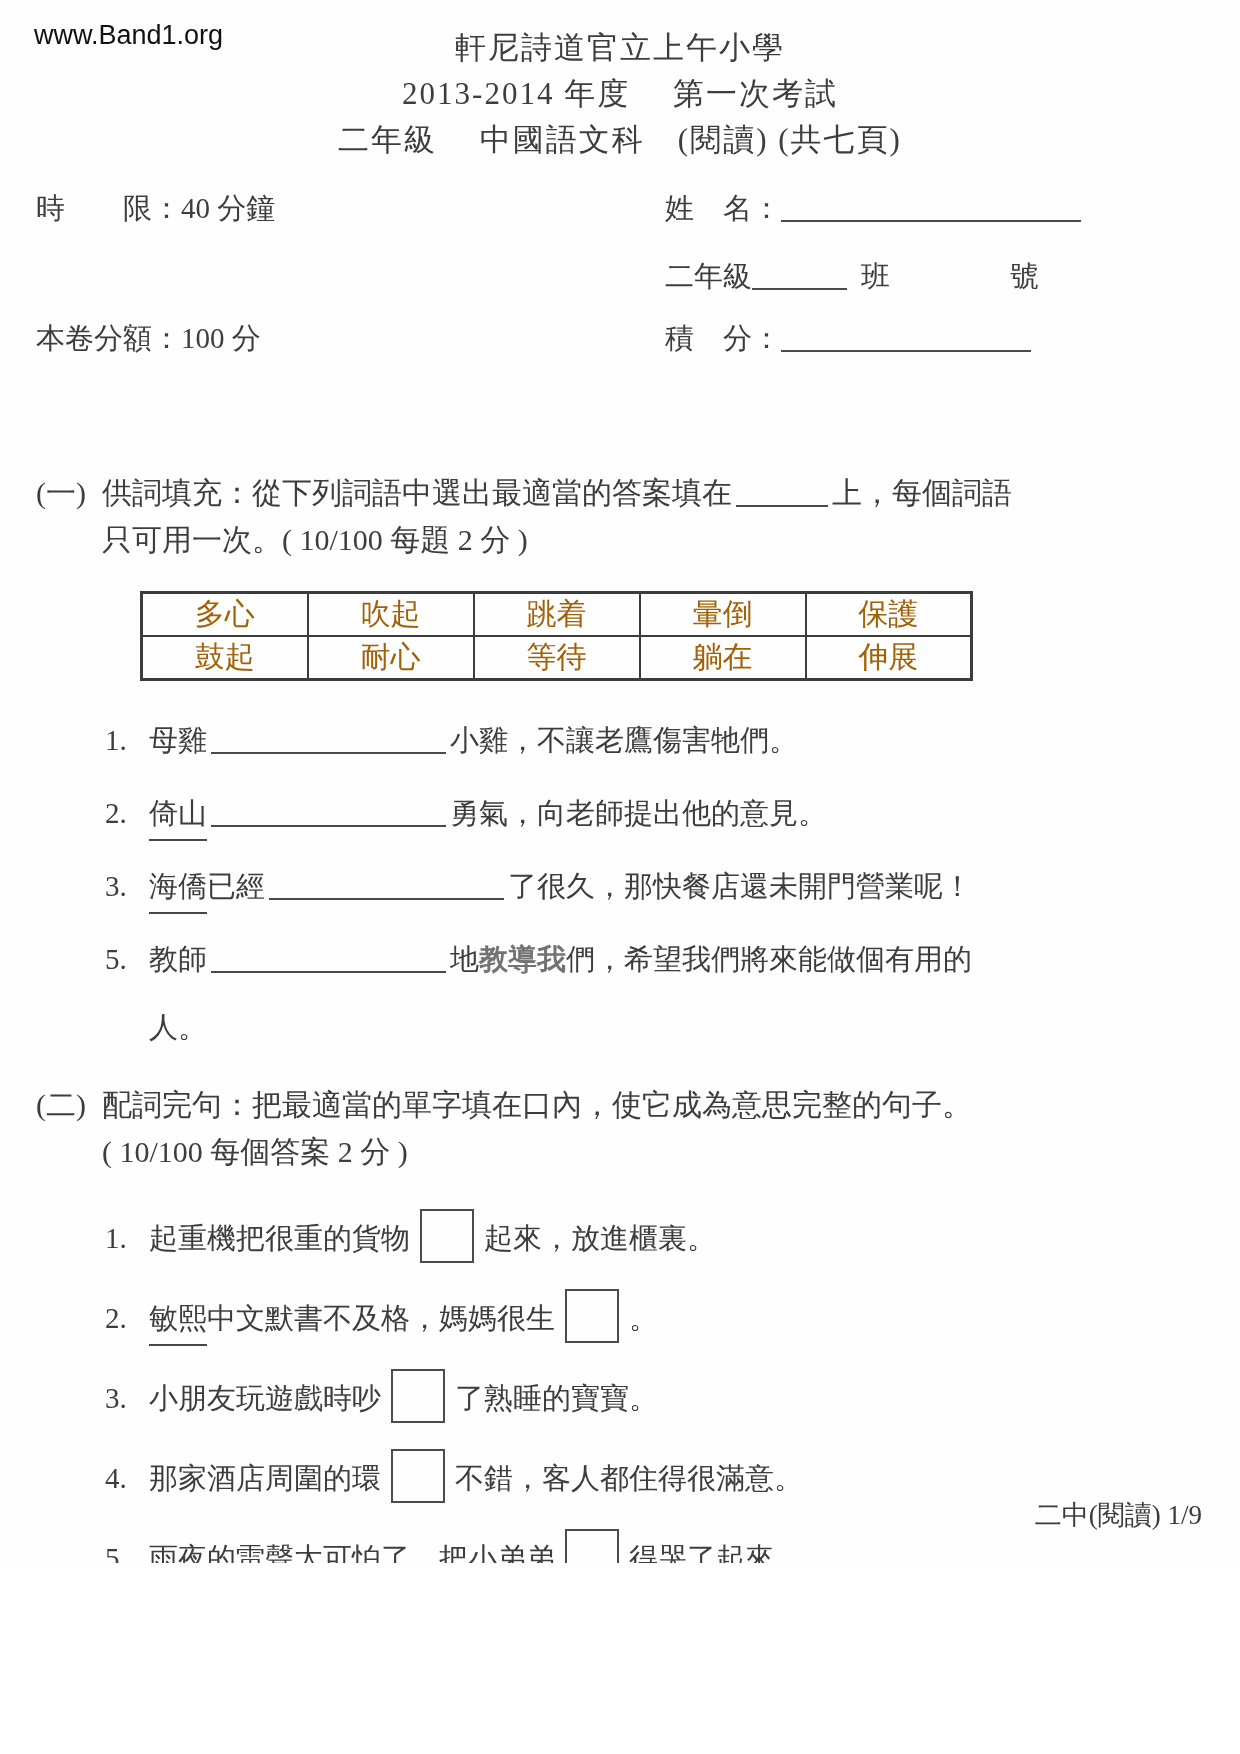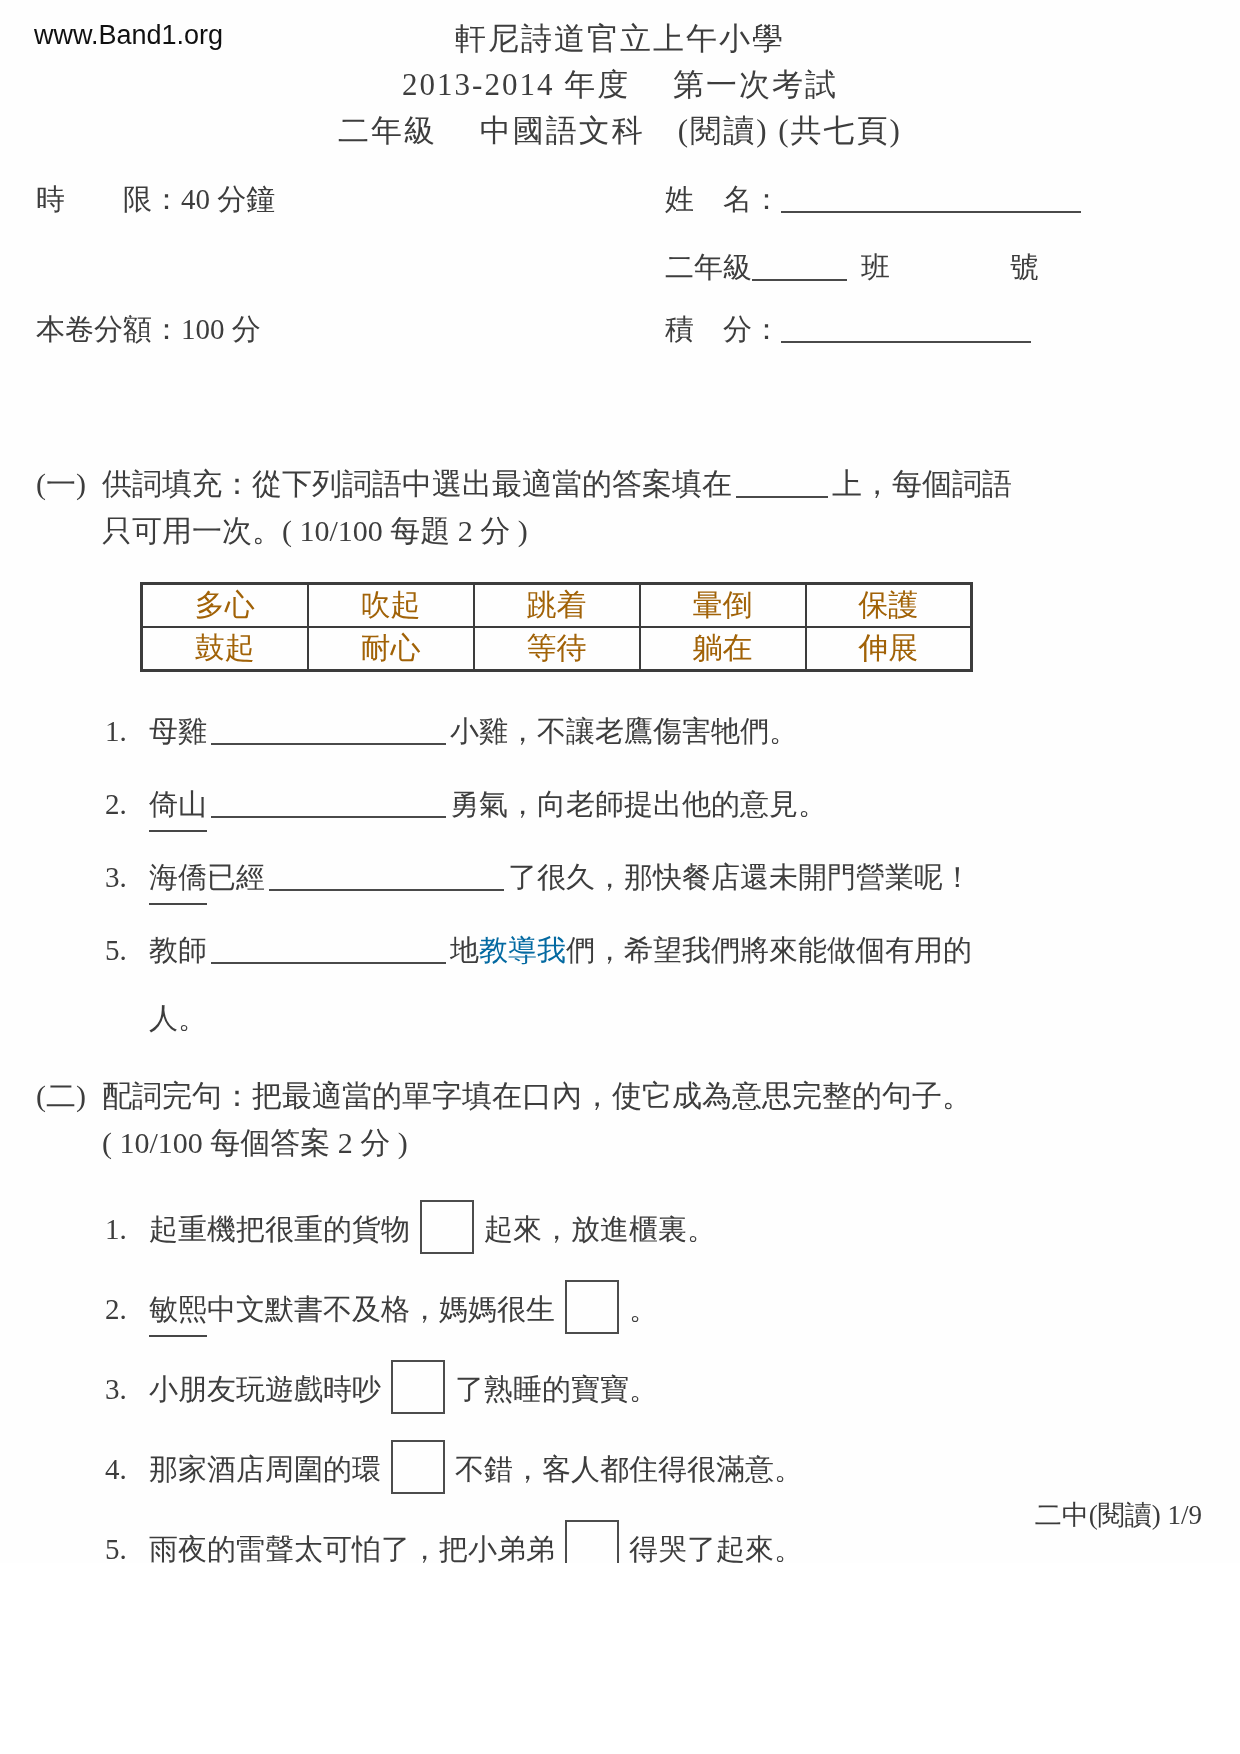--- a/index.html
+++ b/index.html
@@ -10,21 +10,21 @@
     color:#3d3d3d;
   }
   .page { position:relative; width:1240px; height:1563px; overflow:hidden; background:#fefefe; }
 
   .watermark {
     position:absolute; left:34px; top:20px;
     font-family:"Liberation Sans","DejaVu Sans",sans-serif;
     font-size:27px; color:#101010;
   }
 
-  .header { text-align:center; padding-top:16px; }
+  .header { text-align:center; padding-top:25px; }
   .hline { font-size:31px; line-height:46px; letter-spacing:2px; }
 
   .info { position:relative; height:272px; margin-top:14px; font-size:29px; }
   .item { position:absolute; white-space:nowrap; }
   .it-time   { left:36px;  top:12px; }
   .it-name   { left:665px; top:12px; }
   .it-class  { left:665px; top:80px; }
   .it-total  { left:36px;  top:142px; }
   .it-score  { left:665px; top:142px; }
   .it-parent { left:665px; top:214px; }
@@ -57,21 +57,21 @@
 
   .qlist { margin-left:105px; font-size:29px; }
   .qlist1 { margin-top:40px; }
   .qlist2 { margin-top:34px; }
   .q { margin-bottom:33px; white-space:nowrap; }
   .q2 { margin-bottom:26px; }
   .qnum { display:inline-block; width:44px; }
   .q-cont { padding-left:44px; margin-top:28px; }
 
   .uname { border-bottom:2px solid #474747; padding-bottom:10px; }
-  .bold { font-weight:normal; color:#0369a1; }
+  .bold { font-weight:bold; color:#737373; }
 
   .box {
     display:inline-block; width:54px; height:54px;
     border:2px solid #4c4c4c; background:#fefefe;
     vertical-align:-15px; margin:0 10px;
   }
 
   .footer {
     position:absolute; right:38px; bottom:30px;
     font-size:27px; color:#3a3a3a;

